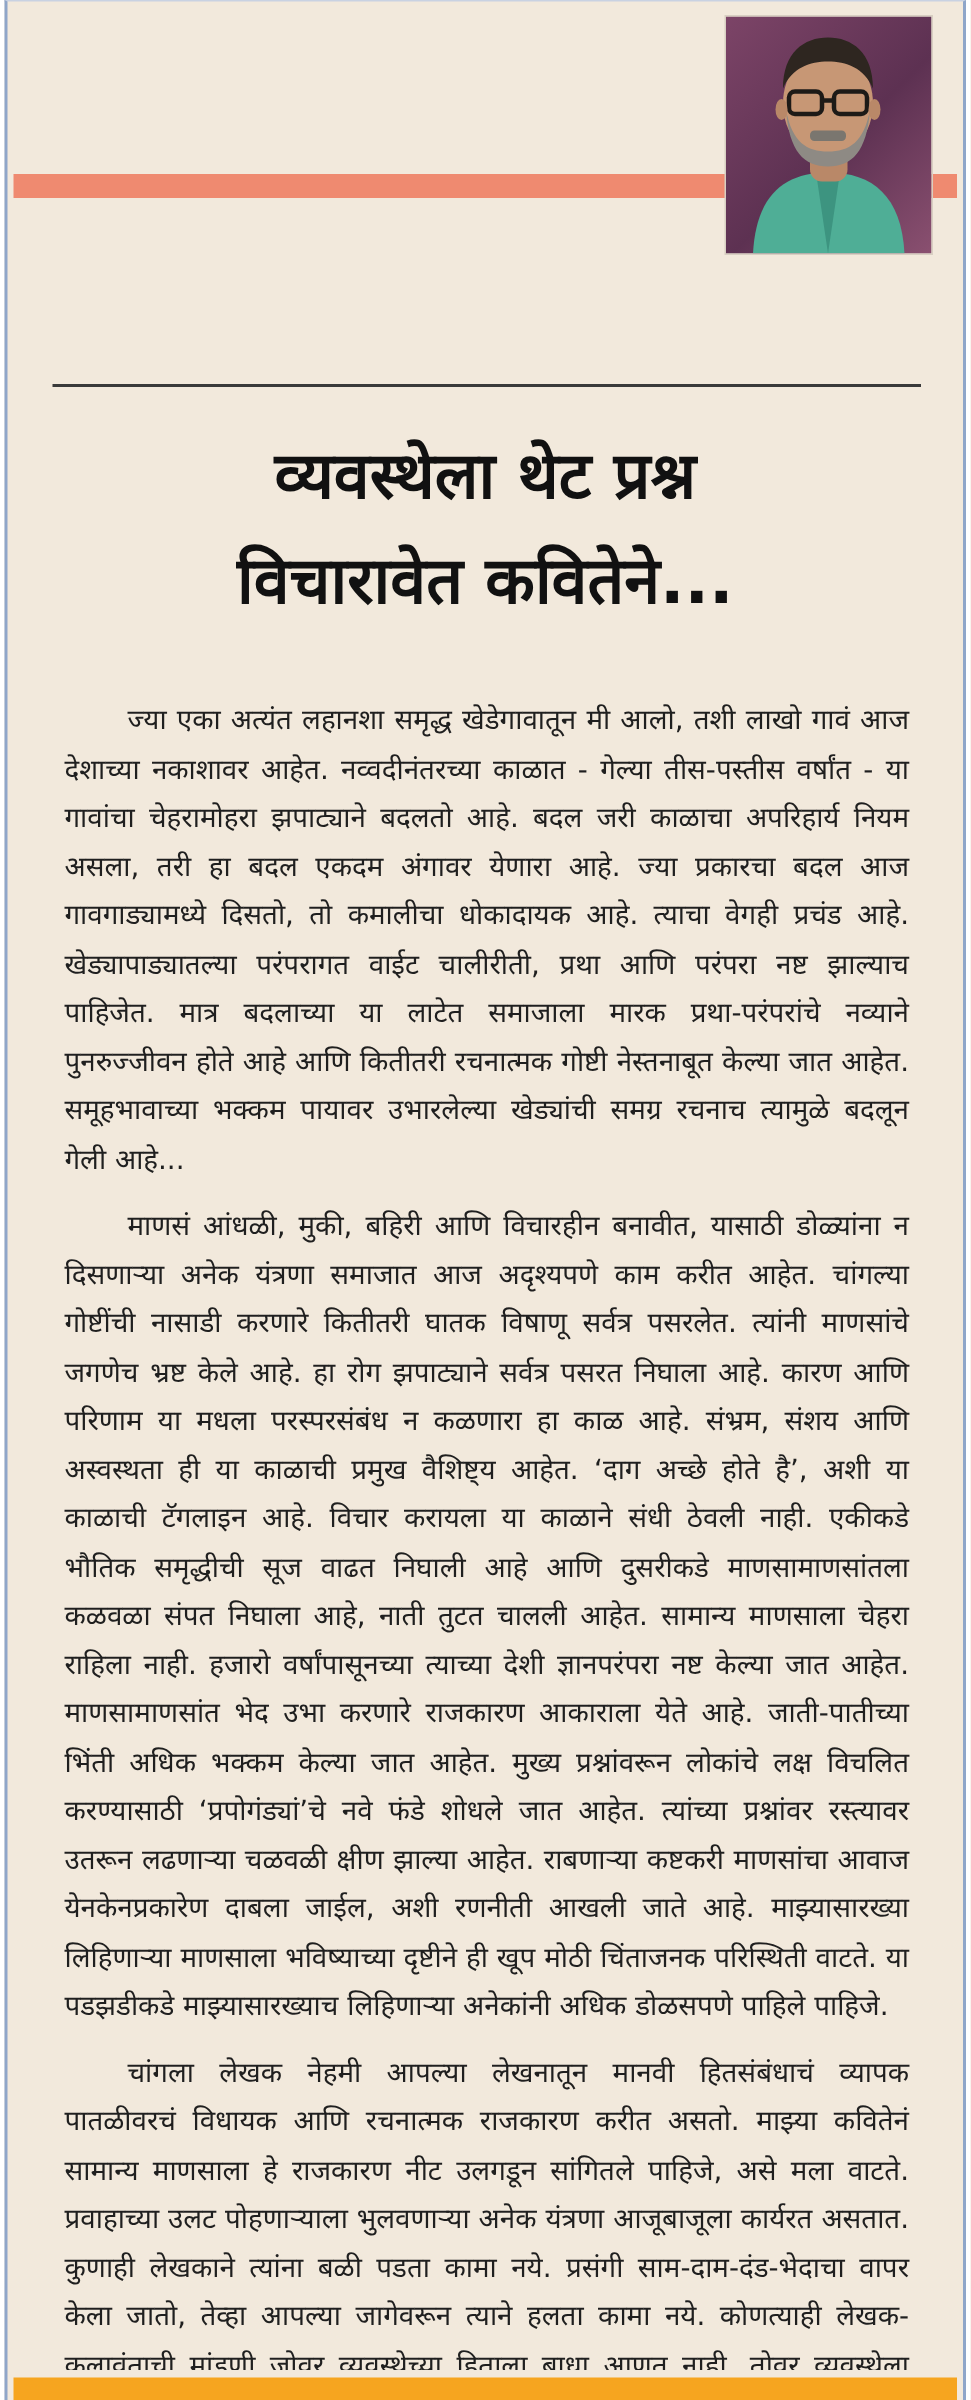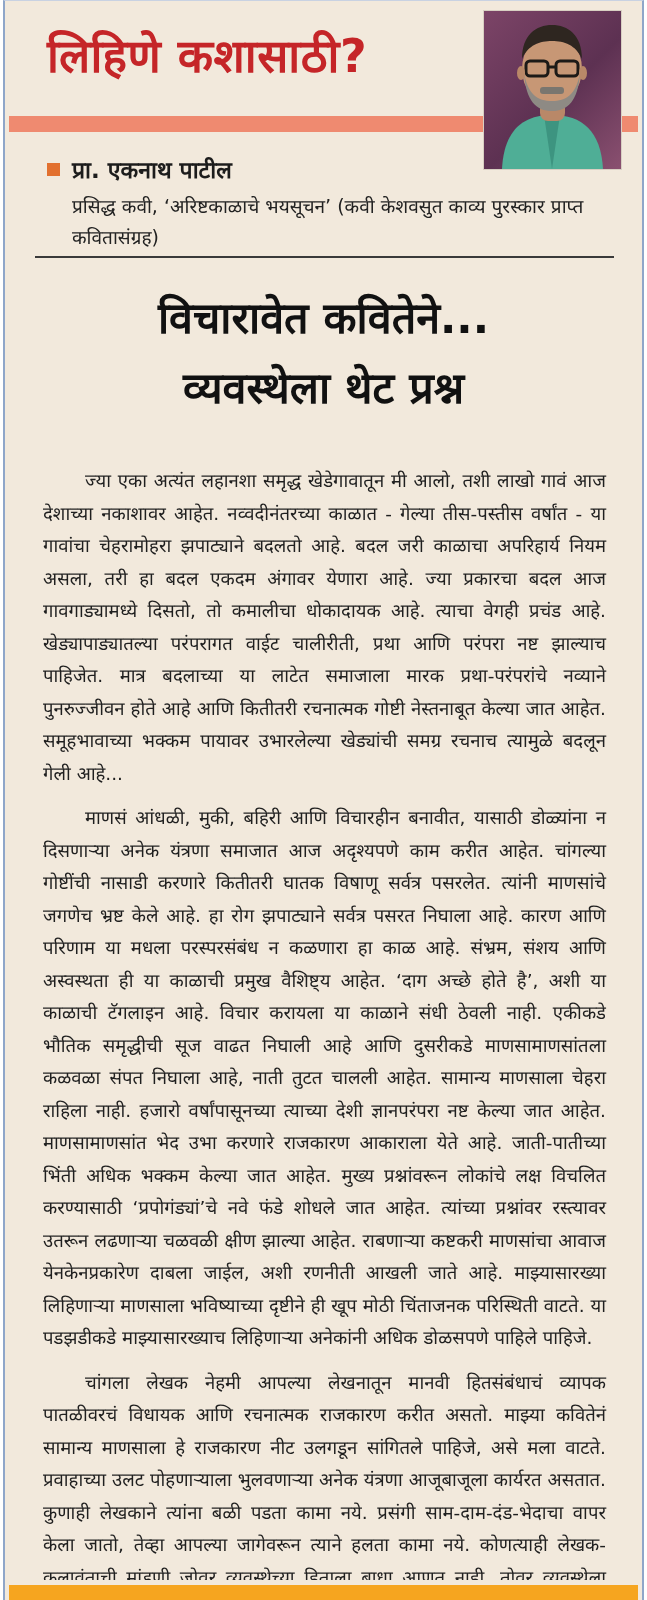--- a/index.html
+++ b/index.html
@@ -99,21 +99,20 @@
     left: 4px; right: 4px; bottom: 0;
     height: 15px;
     background: #f6a51f;
   }
 </style>
 </head>
 <body>
 
 <div class="frame">
 
-  <div class="page-title">लिहिणे कशासाठी?</div>
 
   <div class="salmon-bar"></div>
 
   <div class="photo">
     <svg width="137" height="158" viewBox="0 0 137 158">
 
       <path d="M18,158 C20,120 38,104 68,104 C98,104 117,120 119,158 Z" fill="#4fae96"></path>
       <path d="M60,104 L68,158 L76,104 Z" fill="#3d9480"></path>
 
       <rect x="56" y="88" width="25" height="22" rx="8" fill="#b98868"></rect>
@@ -128,33 +127,26 @@
 
       <rect x="42" y="50" width="22" height="15" rx="4" fill="none" stroke="#1d1a17" stroke-width="3"></rect>
       <rect x="72" y="50" width="22" height="15" rx="4" fill="none" stroke="#1d1a17" stroke-width="3"></rect>
       <line x1="64" y1="56" x2="72" y2="56" stroke="#1d1a17" stroke-width="3"></line>
 
       <ellipse cx="37" cy="62" rx="4" ry="7" fill="#b98868"></ellipse>
       <ellipse cx="99" cy="62" rx="4" ry="7" fill="#b98868"></ellipse>
     </svg>
   </div>
 
-  <div class="author-block">
-    <div class="author-row">
-      <span class="bullet"></span>
-      <span class="author-name">प्रा. एकनाथ पाटील</span>
-    </div>
-    <div class="author-desc">प्रसिद्ध कवी, ‘अरिष्टकाळाचे भयसूचन’ (कवी केशवसुत काव्य पुरस्कार प्राप्त कवितासंग्रह)</div>
-  </div>
 
   <div class="divider"></div>
 
   <div class="headline">
+    <div>व्यवस्थेला थेट प्रश्न</div>
     <div>विचारावेत कवितेने...</div>
-    <div>व्यवस्थेला थेट प्रश्न</div>
   </div>
 
   <div class="article">
     <p>ज्या एका अत्यंत लहानशा समृद्ध खेडेगावातून मी आलो, तशी लाखो गावं आज देशाच्या नकाशावर आहेत. नव्वदीनंतरच्या काळात - गेल्या तीस-पस्तीस वर्षांत - या गावांचा चेहरामोहरा झपाट्याने बदलतो आहे. बदल जरी काळाचा अपरिहार्य नियम असला, तरी हा बदल एकदम अंगावर येणारा आहे. ज्या प्रकारचा बदल आज गावगाड्यामध्ये दिसतो, तो कमालीचा धोकादायक आहे. त्याचा वेगही प्रचंड आहे. खेड्यापाड्यातल्या परंपरागत वाईट चालीरीती, प्रथा आणि परंपरा नष्ट झाल्याच पाहिजेत. मात्र बदलाच्या या लाटेत समाजाला मारक प्रथा-परंपरांचे नव्याने पुनरुज्जीवन होते आहे आणि कितीतरी रचनात्मक गोष्टी नेस्तनाबूत केल्या जात आहेत. समूहभावाच्या भक्कम पायावर उभारलेल्या खेड्यांची समग्र रचनाच त्यामुळे बदलून गेली आहे...</p>
     <p>माणसं आंधळी, मुकी, बहिरी आणि विचारहीन बनावीत, यासाठी डोळ्यांना न दिसणाऱ्या अनेक यंत्रणा समाजात आज अदृश्यपणे काम करीत आहेत. चांगल्या गोष्टींची नासाडी करणारे कितीतरी घातक विषाणू सर्वत्र पसरलेत. त्यांनी माणसांचे जगणेच भ्रष्ट केले आहे. हा रोग झपाट्याने सर्वत्र पसरत निघाला आहे. कारण आणि परिणाम या मधला परस्परसंबंध न कळणारा हा काळ आहे. संभ्रम, संशय आणि अस्वस्थता ही या काळाची प्रमुख वैशिष्ट्य आहेत. ‘दाग अच्छे होते है’, अशी या काळाची टॅगलाइन आहे. विचार करायला या काळाने संधी ठेवली नाही. एकीकडे भौतिक समृद्धीची सूज वाढत निघाली आहे आणि दुसरीकडे माणसामाणसांतला कळवळा संपत निघाला आहे, नाती तुटत चालली आहेत. सामान्य माणसाला चेहरा राहिला नाही. हजारो वर्षांपासूनच्या त्याच्या देशी ज्ञानपरंपरा नष्ट केल्या जात आहेत. माणसामाणसांत भेद उभा करणारे राजकारण आकाराला येते आहे. जाती-पातीच्या भिंती अधिक भक्कम केल्या जात आहेत. मुख्य प्रश्नांवरून लोकांचे लक्ष विचलित करण्यासाठी ‘प्रपोगंड्यां’चे नवे फंडे शोधले जात आहेत. त्यांच्या प्रश्नांवर रस्त्यावर उतरून लढणाऱ्या चळवळी क्षीण झाल्या आहेत. राबणाऱ्या कष्टकरी माणसांचा आवाज येनकेनप्रकारेण दाबला जाईल, अशी रणनीती आखली जाते आहे. माझ्यासारख्या लिहिणाऱ्या माणसाला भविष्याच्या दृष्टीने ही खूप मोठी चिंताजनक परिस्थिती वाटते. या पडझडीकडे माझ्यासारख्याच लिहिणाऱ्या अनेकांनी अधिक डोळसपणे पाहिले पाहिजे.</p>
     <p>चांगला लेखक नेहमी आपल्या लेखनातून मानवी हितसंबंधाचं व्यापक पातळीवरचं विधायक आणि रचनात्मक राजकारण करीत असतो. माझ्या कवितेनं सामान्य माणसाला हे राजकारण नीट उलगडून सांगितले पाहिजे, असे मला वाटते. प्रवाहाच्या उलट पोहणाऱ्याला भुलवणाऱ्या अनेक यंत्रणा आजूबाजूला कार्यरत असतात. कुणाही लेखकाने त्यांना बळी पडता कामा नये. प्रसंगी साम-दाम-दंड-भेदाचा वापर केला जातो, तेव्हा आपल्या जागेवरून त्याने हलता कामा नये. कोणत्याही लेखक-कलावंताची मांडणी जोवर व्यवस्थेच्या हिताला बाधा आणत नाही, तोवर व्यवस्थेला कसलीही अडचण नसते. पण जेव्हा लेखक आपल्या कलेतून व्यवस्थेलाच थेट आव्हान देतो, प्रश्न उपस्थित करतो, तेव्हा भावनेचं राजकारण करून व्यवस्था दडपशाहीचं राजकारण करते. अशा दडपशाहीच्या अनेक घटना आज आपल्या आजूबाजूला घडत आहेत. एक अक्राळविक्राळ ‘ऑक्टोपस’ आपले जगणे गिळंकृत करतो आहे. अशावेळी न डगमगता, लेखकांनी विवेकाचा आवाज बनून ताठ कण्यानं व्यवस्थेत हस्तक्षेपाची भूमिका घेतली पाहिजे. या सगळ्या संघर्षात कवी म्हणून आपण कुठे उभे आहोत? माझी कविता नेमकी कुणाच्या बाजूने उभी आहे, हे मला अधिक महत्त्वाचं वाटतं. माणसाला माणूसपणाकडे घेऊन जाणाऱ्या तुकोबा-जोतिबांच्या वारीत ताठ मानेनं आपल्या कवितेनंही उभं असलं पाहिजे. ज्यांना आवाज नाही, अशा मुक्या प्रश्नांना आवाज दिला पाहिजे, असं आत्यंतिक प्रामाणिकपणे मला वाटतं आणि म्हणूनच मी लिहितो. आपल्या भोवतालाकडे गंभीरपणाने पाहणारा कोणताही लेखक आपल्या काळाबरोबर जगत असतो. आपल्या काळाच्या चौकटीत तो लिहीत असला, तरी काळाच्या पलीकडचं तो पाहतो. भविष्याचा माणूसपणाकडं जाणारा रस्ताही दाखवतो. प्रत्यक्ष-अप्रत्यक्ष अशी एखादी छोटीशी पायवाट माझ्या कवितेत जर कुणाला सापडली, तर मी भरून पावलो. या शिवाय कवितेकडून मी आणखी काय मागावे?</p>
   </div>
 
   <div class="bottom-bar"></div>
 

